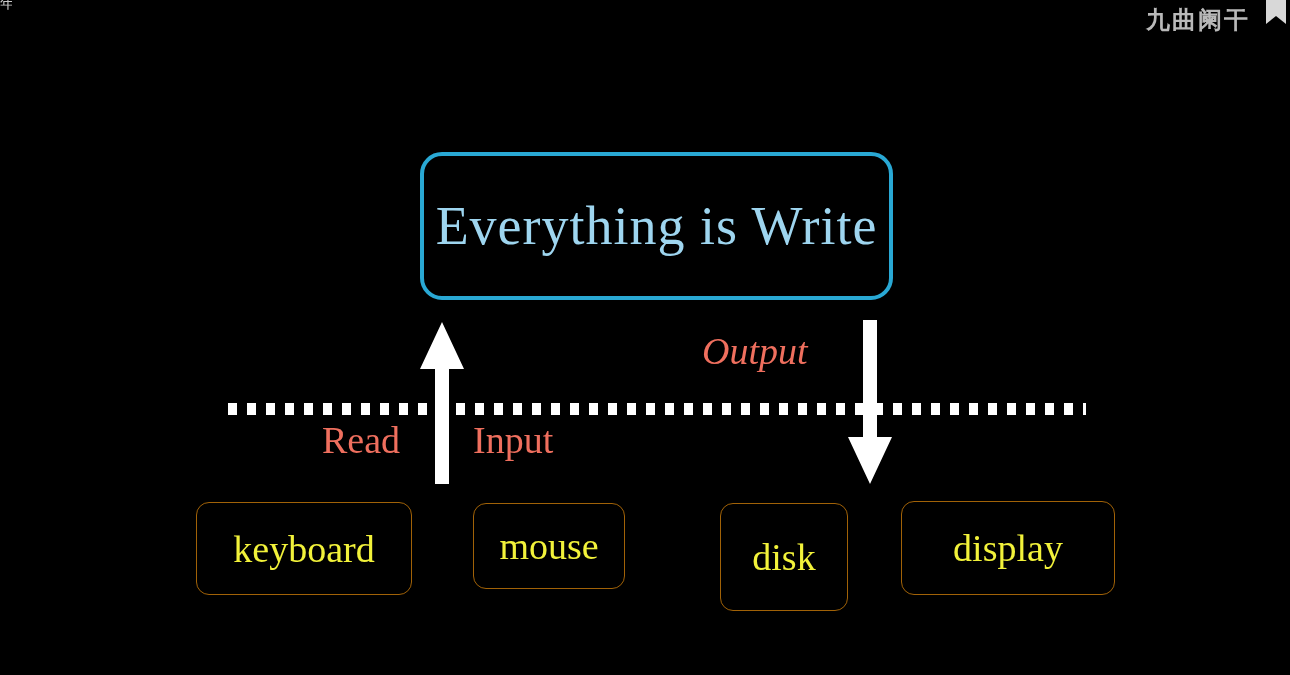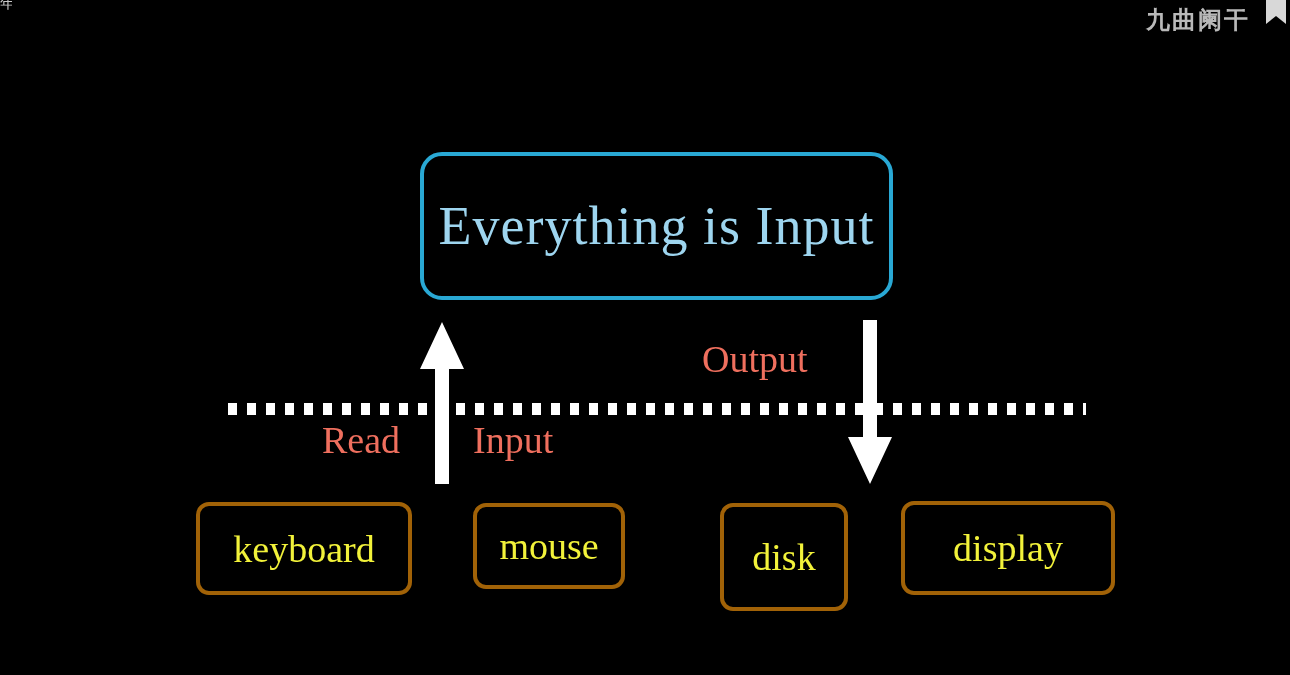--- a/index.html
+++ b/index.html
@@ -109,28 +109,28 @@
   
   .edge-label {
     position: absolute;
     color: #ef6f5e;
     font-size: 38px;
     line-height: 42px;
     white-space: nowrap;
   }
   .lbl-read   { left: 322px; top: 419px; }
   .lbl-input  { left: 473px; top: 419px; }
-  .lbl-output { left: 702px; top: 338px; }
+  .lbl-output { left: 702px; top: 330px; font-style: italic; }
   .lbl-write  { left: 901px; top: 338px; }
 
   
   .device {
     position: absolute;
     box-sizing: border-box;
-    border: 4px solid #a16207;
+    border: 1px solid #a16207;
     border-radius: 13px;
     display: flex;
     align-items: center;
     justify-content: center;
   }
   .device-label {
     color: #f2f23a;
     font-size: 38px;
     line-height: 42px;
     white-space: nowrap;
@@ -149,21 +149,21 @@
 
   <div class="watermark">九曲阑干</div>
   <div class="watermark-mark">
     <svg width="26" height="44" viewBox="0 0 26 44">
       <polygon points="2,2 22,2 22,30 12,22 2,30" fill="#d8d8d8"></polygon>
     </svg>
   </div>
 
 
   <div class="node-top">
-    <span class="node-top-label">Everything is Input</span>
+    <span class="node-top-label">Everything is Write</span>
   </div>
 
   <div class="divider"></div>
 
   <div class="arrow" style="left:419px; top:322px; width:46px; height:162px;">
     <svg width="46" height="162" viewBox="0 0 46 162">
       <polygon points="23,0 45,47 30,47 30,162 16,162 16,47 1,47" fill="#ffffff"></polygon>
     </svg>
   </div>
 

